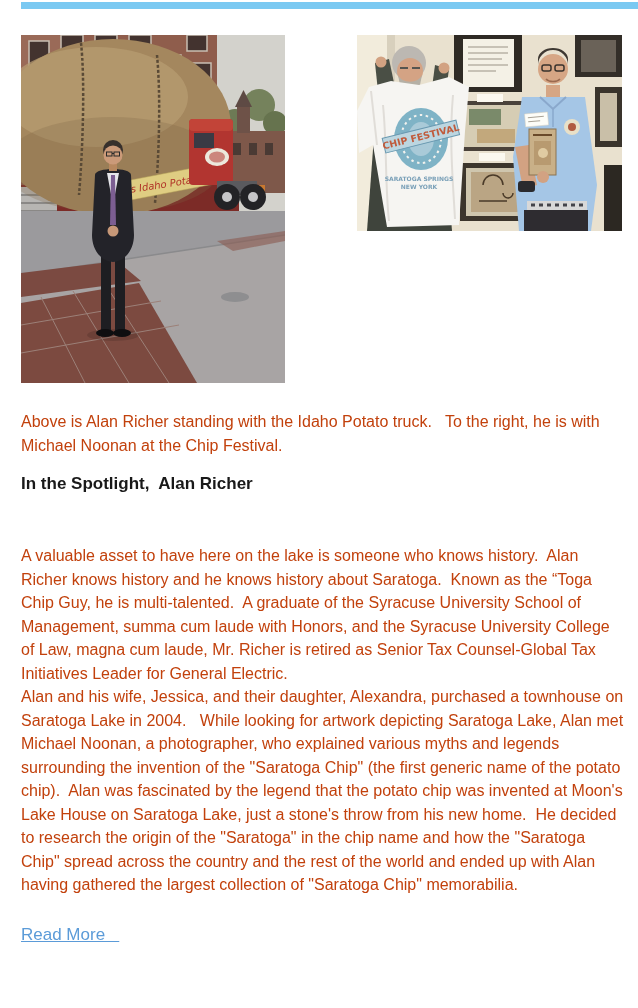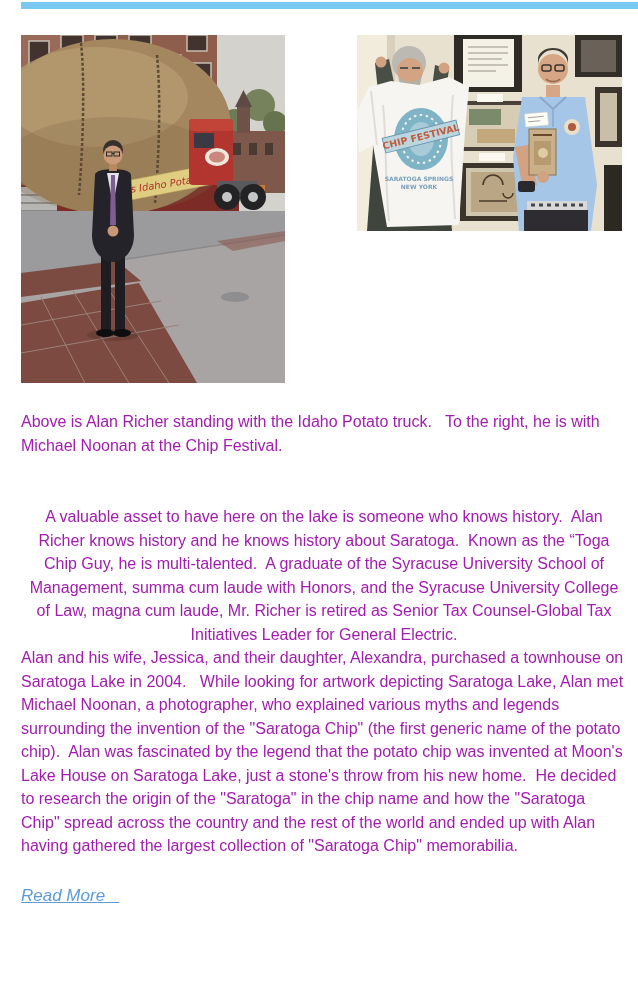--- a/index.html
+++ b/index.html
@@ -14,37 +14,37 @@
     width: 617px; height: 7px;
   }
   .photos-row {
     margin: 26px 0 0 21px;
     display: flex; gap: 72px; align-items: flex-start;
   }
   .photo-left  { width: 264px; height: 348px; display: block; }
   .photo-right { width: 265px; height: 196px; display: block; }
   .content { padding: 0 11px 0 21px; }
   .body-text {
-    font-size: 16px; line-height: 23.5px; color: #a21caf;
+    font-size: 16px; line-height: 23.5px; color: #c2410c;
     white-space: pre-wrap;
   }
   .caption { margin-top: 27px; }
   .heading {
     margin-top: 14px;
     font-size: 17px; line-height: 25px; font-weight: bold; color: #191919;
     white-space: pre-wrap;
     font-family: "Liberation Sans", sans-serif;
   }
-  .para1 { margin-top: 48px; text-align: center; }
+  .para1 { margin-top: 48px; }
   .para2 { }
   .read-more {
     display: inline-block; margin-top: 26px;
     font-size: 17px; line-height: 23.5px;
     color: #5b9bd8; text-decoration: underline;
-    white-space: pre; cursor: pointer; font-style: italic;
+    white-space: pre; cursor: pointer;
   }
   svg text { font-family: "DejaVu Sans", sans-serif; }
 </style>
 </head>
 <body>
 
 <div class="page">
 
   <div class="top-bar" style="background:#7ac9f2;"></div>
 
@@ -231,20 +231,21 @@
         <rect x="170" y="166" width="60" height="9" fill="#d8d8d8"></rect>
         <path d="M174,170 h4 M182,170 h4 M190,170 h4 M198,170 h4 M206,170 h4 M214,170 h4 M222,170 h4" stroke="#44444a" stroke-width="3"></path>
         <rect x="167" y="175" width="64" height="21" fill="#2e2c30"></rect>
       </g>
     </svg>
   </div>
 
   <div class="content">
     <p class="body-text caption">Above is Alan Richer standing with the Idaho Potato truck.   To the right, he is with Michael Noonan at the Chip Festival.</p>
 
+    <h2 class="heading">In the Spotlight,  Alan Richer</h2>
 
     <p class="body-text para1">A valuable asset to have here on the lake is someone who knows history.  Alan Richer knows history and he knows history about Saratoga.  Known as the “Toga Chip Guy, he is multi-talented.  A graduate of the Syracuse University School of Management, summa cum laude with Honors, and the Syracuse University College of Law, magna cum laude, Mr. Richer is retired as Senior Tax Counsel-Global Tax Initiatives Leader for General Electric.</p>
 
     <p class="body-text para2">Alan and his wife, Jessica, and their daughter, Alexandra, purchased a townhouse on Saratoga Lake in 2004.   While looking for artwork depicting Saratoga Lake, Alan met Michael Noonan, a photographer, who explained various myths and legends surrounding the invention of the "Saratoga Chip" (the first generic name of the potato chip).  Alan was fascinated by the legend that the potato chip was invented at Moon's Lake House on Saratoga Lake, just a stone's throw from his new home.  He decided to research the origin of the "Saratoga" in the chip name and how the "Saratoga Chip" spread across the country and the rest of the world and ended up with Alan having gathered the largest collection of "Saratoga Chip" memorabilia.</p>
 
     <a class="read-more" href="#">Read More   </a>
   </div>
 </div>
 
 </body></html>

